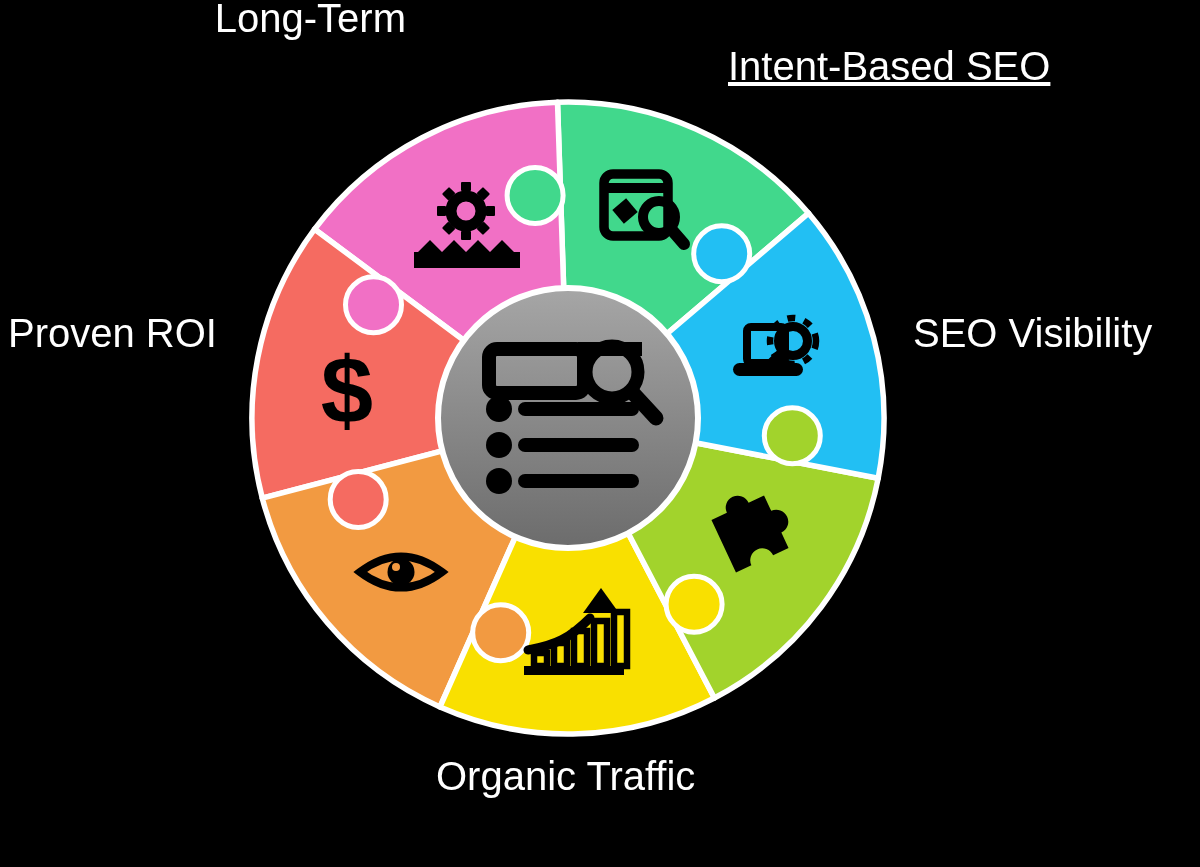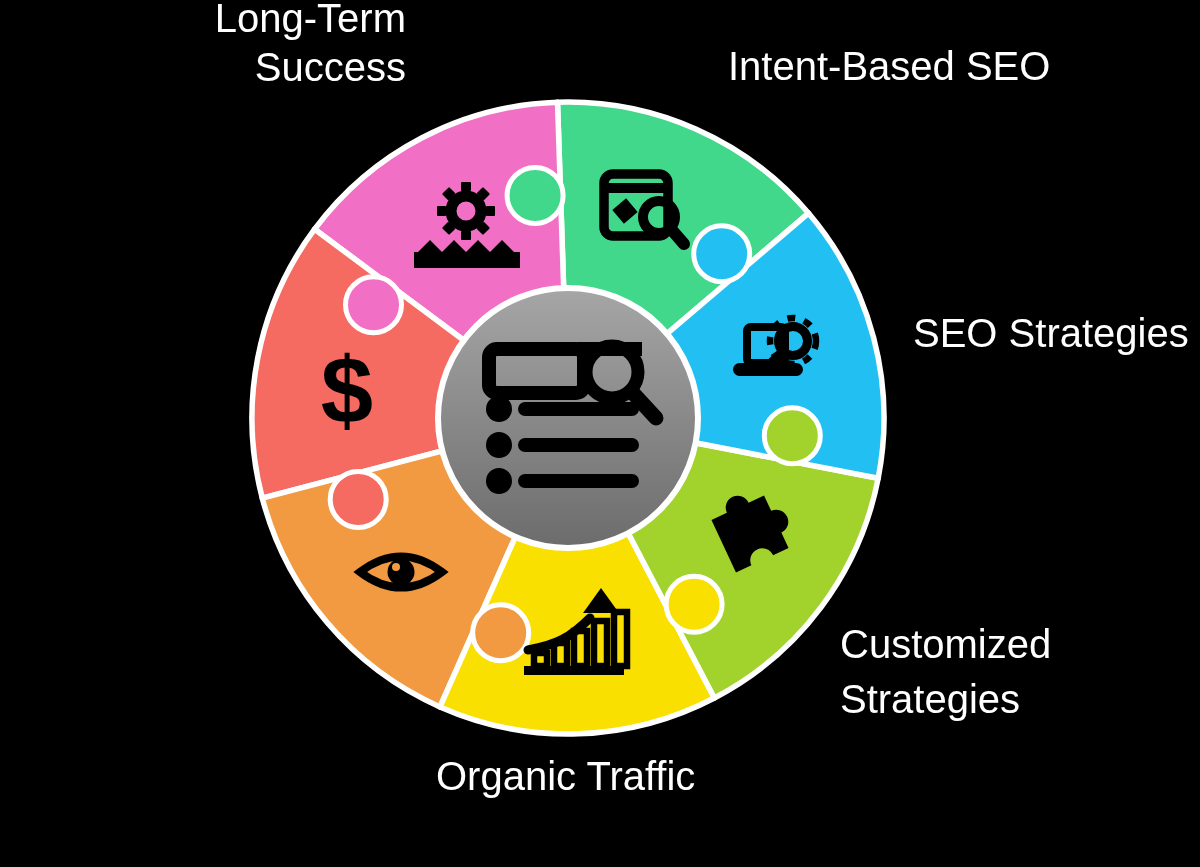--- a/index.html
+++ b/index.html
@@ -2,21 +2,21 @@
 <html><head>
 <meta charset="utf-8">
 <style>
   html,body{margin:0;padding:0;background:#000;}
   #stage{position:relative;width:1200px;height:867px;background:#000;overflow:hidden;
          font-family:"Liberation Sans",sans-serif;}
   #wheel{position:absolute;left:0;top:0;}
   svg{color:#000;}
   .lbl{position:absolute;color:#fff;font-size:40px;line-height:49px;white-space:nowrap;}
   #lbl-long-term{right:794px;top:-6px;text-align:right;}
-  #lbl-intent{left:728px;top:42px;}
+  #lbl-intent{left:728px;top:42px;text-decoration:underline;}
   #lbl-seo-specialist{left:913px;top:309px;}
   #lbl-customized{left:840px;top:617px;line-height:55px;}
   #lbl-organic{left:436px;top:752px;}
   #lbl-online{left:2px;top:622px;}
   #lbl-proven{left:8px;top:309px;}
 </style>
 </head>
 <body>
 
 <div id="stage">
@@ -118,29 +118,27 @@
         <rect x="-5" y="-29" width="10" height="9" rx="1" fill="currentColor" transform="rotate(225)"></rect>
         <rect x="-5" y="-29" width="10" height="9" rx="1" fill="currentColor" transform="rotate(270)"></rect>
         <rect x="-5" y="-29" width="10" height="9" rx="1" fill="currentColor" transform="rotate(315)"></rect>
       </g>
       <path fill="currentColor" d="M414,268 V252 H418 L430,240 L442,252 L454,240 L466,252 L478,240 L490,252 L502,240 L514,252 H520 V268 Z"></path>
     </g>
   </svg>
 
   <div class="lbl" id="lbl-long-term">
     <div>Long-Term</div>
-    <div>Success</div>
   </div>
   <div class="lbl" id="lbl-intent">
     <div>Intent-Based SEO</div>
   </div>
   <div class="lbl" id="lbl-seo-specialist">
-    <div>SEO Strategies</div>
-  </div>
-  <div class="lbl" id="lbl-customized">
-    <div>Customized</div>
-    <div>Strategies</div>
+    <div>SEO Visibility</div>
   </div>
   <div class="lbl" id="lbl-organic">
     <div>Organic Traffic</div>
+  </div>
+  <div class="lbl" id="lbl-proven">
+    <div>Proven ROI</div>
   </div>
 
 </div>
 
 </body></html>

